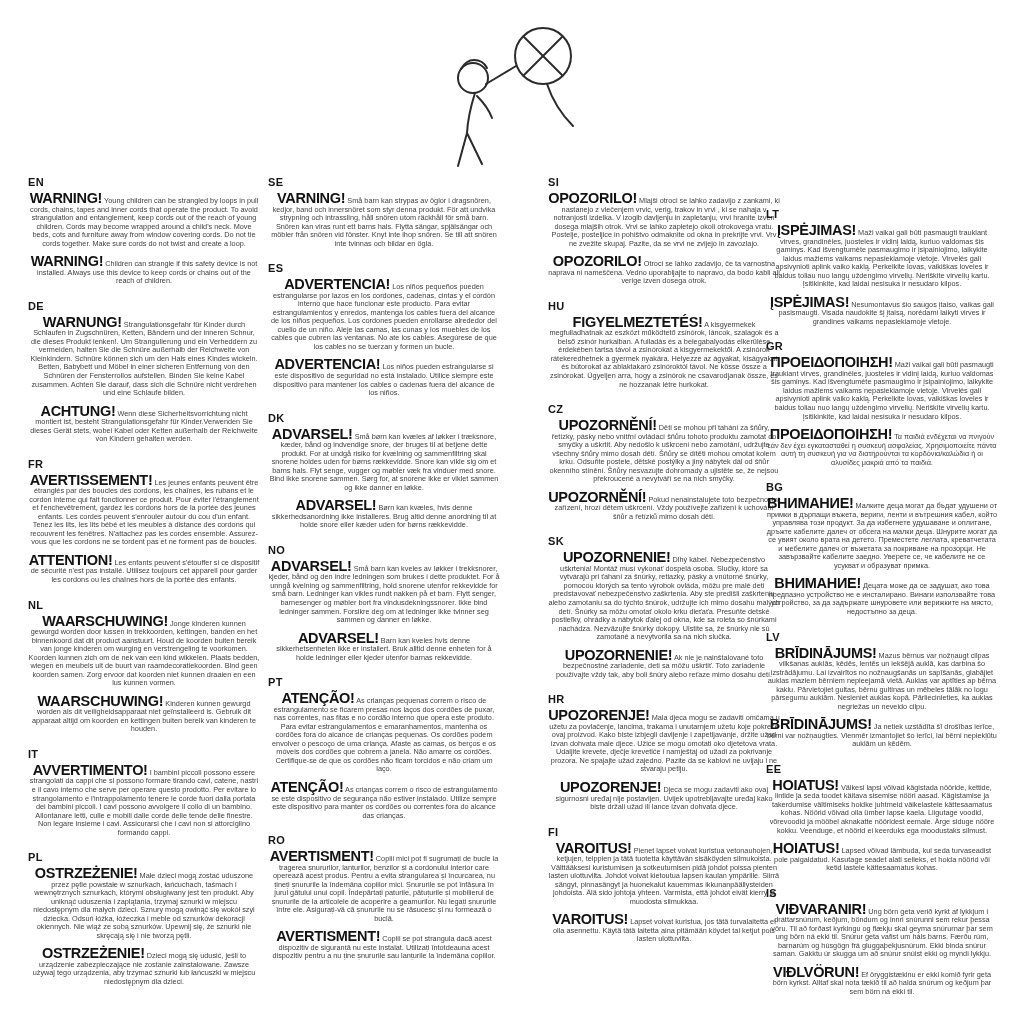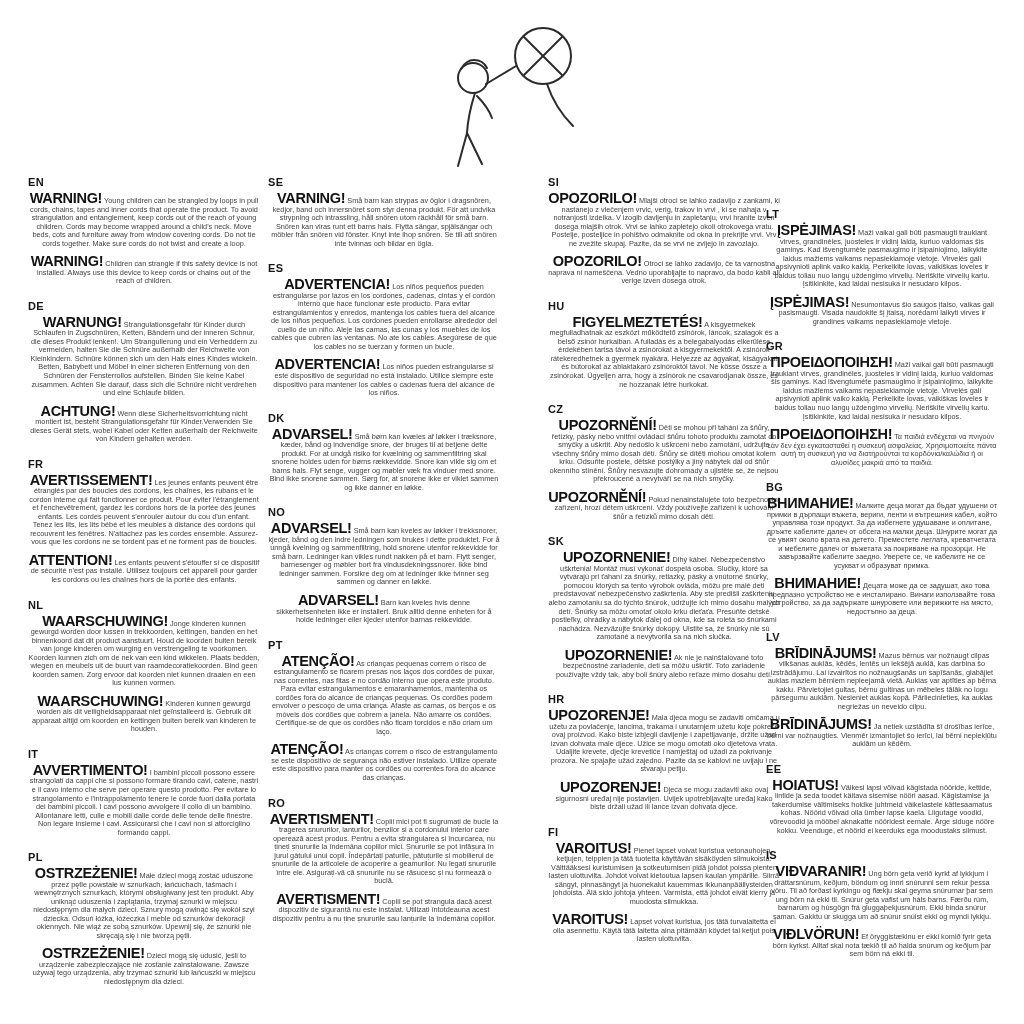--- a/index.html
+++ b/index.html
@@ -88,30 +88,31 @@
         <p class="warn"><span class="headline">VARNING!</span> <span class="body">Små barn kan strypas av öglor i dragsnören, kedjor, band och innersnöret som styr denna produkt. För att undvika strypning och intrassling, håll snören utom räckhåll för små barn. Snören kan viras runt ett barns hals. Flytta sängar, spjälsängar och möbler från snören vid fönster. Knyt inte ihop snören. Se till att snören inte tvinnas och bildar en ögla.</span></p>
       </section>
       <section class="lang-section">
         <h2 class="lang-code">ES</h2>
         <p class="warn"><span class="headline">ADVERTENCIA!</span> <span class="body">Los niños pequeños pueden estrangularse por lazos en los cordones, cadenas, cintas y el cordón interno que hace funcionar este producto. Para evitar estrangulamientos y enredos, mantenga los cables fuera del alcance de los niños pequeños. Los cordones pueden enrollarse alrededor del cuello de un niño. Aleje las camas, las cunas y los muebles de los cables que cubren las ventanas. No ate los cables. Asegúrese de que los cables no se tuerzan y formen un bucle.</span></p>
         <p class="warn"><span class="headline">ADVERTENCIA!</span> <span class="body">Los niños pueden estrangularse si este dispositivo de seguridad no está instalado. Utilice siempre este dispositivo para mantener los cables o cadenas fuera del alcance de los niños.</span></p>
       </section>
       <section class="lang-section">
         <h2 class="lang-code">DK</h2>
         <p class="warn"><span class="headline">ADVARSEL!</span> <span class="body">Små børn kan kvæles af løkker i træksnore, kæder, bånd og indvendige snore, der bruges til at betjene dette produkt. For at undgå risiko for kvælning og sammenfiltring skal snorene holdes uden for børns rækkevidde. Snore kan vikle sig om et barns hals. Flyt senge, vugger og møbler væk fra vinduer med snore. Bind ikke snorene sammen. Sørg for, at snorene ikke er viklet sammen og ikke danner en løkke.</span></p>
+        <p class="warn"><span class="headline">ADVARSEL!</span> <span class="body">Børn kan kvæles, hvis denne sikkerhedsanordning ikke installeres. Brug altid denne anordning til at holde snore eller kæder uden for børns rækkevidde.</span></p>
       </section>
       <section class="lang-section">
         <h2 class="lang-code">NO</h2>
         <p class="warn"><span class="headline">ADVARSEL!</span> <span class="body">Små barn kan kveles av løkker i trekksnorer, kjeder, bånd og den indre ledningen som brukes i dette produktet. For å unngå kvelning og sammenfiltring, hold snorene utenfor rekkevidde for små barn. Ledninger kan vikles rundt nakken på et barn. Flytt senger, barnesenger og møbler bort fra vindusdekningssnorer. Ikke bind ledninger sammen. Forsikre deg om at ledninger ikke tvinner seg sammen og danner en løkke.</span></p>
         <p class="warn"><span class="headline">ADVARSEL!</span> <span class="body">Barn kan kveles hvis denne sikkerhetsenheten ikke er installert. Bruk alltid denne enheten for å holde ledninger eller kjeder utenfor barnas rekkevidde.</span></p>
       </section>
       <section class="lang-section">
         <h2 class="lang-code">PT</h2>
         <p class="warn"><span class="headline">ATENÇÃO!</span> <span class="body">As crianças pequenas correm o risco de estrangulamento se ficarem presas nos laços dos cordões de puxar, nas correntes, nas fitas e no cordão interno que opera este produto. Para evitar estrangulamentos e emaranhamentos, mantenha os cordões fora do alcance de crianças pequenas. Os cordões podem envolver o pescoço de uma criança. Afaste as camas, os berços e os móveis dos cordões que cobrem a janela. Não amarre os cordões. Certifique-se de que os cordões não ficam torcidos e não criam um laço.</span></p>
-        <p class="warn"><span class="headline">ATENÇÃO!</span> <span class="body">As crianças correm o risco de estrangulamento se este dispositivo de segurança não estiver instalado. Utilize operate este dispositivo para manter os cordões ou correntes fora do alcance das crianças.</span></p>
+        <p class="warn"><span class="headline">ATENÇÃO!</span> <span class="body">As crianças correm o risco de estrangulamento se este dispositivo de segurança não estiver instalado. Utilize sempre este dispositivo para manter os cordões ou correntes fora do alcance das crianças.</span></p>
       </section>
       <section class="lang-section">
         <h2 class="lang-code">RO</h2>
         <p class="warn"><span class="headline">AVERTISMENT!</span> <span class="body">Copiii mici pot fi sugrumați de bucle la tragerea șnururilor, lanțurilor, benzilor și a cordonului interior care operează acest produs. Pentru a evita strangularea și încurcarea, nu țineți șnururile la îndemâna copiilor mici. Șnururile se pot înfășura în jurul gâtului unui copil. Îndepărtați paturile, pătuțurile și mobilierul de șnururile de la articolele de acoperire a geamurilor. Nu legați șnururile între ele. Asigurați-vă că șnururile nu se răsucesc și nu formează o buclă.</span></p>
         <p class="warn"><span class="headline">AVERTISMENT!</span> <span class="body">Copiii se pot strangula dacă acest dispozitiv de siguranță nu este instalat. Utilizați întotdeauna acest dispozitiv pentru a nu ține șnururile sau lanțurile la îndemâna copiilor.</span></p>
       </section>
     </div>
   <div class="col" data-col="2">
       <section class="lang-section">
         <h2 class="lang-code">SI</h2>
@@ -160,20 +161,21 @@
         <p class="warn"><span class="headline">ВНИМАНИЕ!</span> <span class="body">Децата може да се задушат, ако това предпазно устройство не е инсталирано. Винаги използвайте това устройство, за да задържате шнуровете или верижките на място, недостъпно за деца.</span></p>
       </section>
       <section class="lang-section">
         <h2 class="lang-code">LV</h2>
         <p class="warn"><span class="headline">BRĪDINĀJUMS!</span> <span class="body">Mazus bērnus var nožņaugt cilpas vilkšanas auklās, ķēdēs, lentēs un iekšējā auklā, kas darbina šo izstrādājumu. Lai izvairītos no nožņaugšanās un sapīšanās, glabājiet auklas maziem bērniem nepieejamā vietā. Auklas var aptīties ap bērna kaklu. Pārvietojiet gultas, bērnu gultiņas un mēbeles tālāk no logu pārsegumu auklām. Nesieniet auklas kopā. Pārliecinieties, ka auklas negriežas un neveido cilpu.</span></p>
         <p class="warn"><span class="headline">BRĪDINĀJUMS!</span> <span class="body">Ja netiek uzstādīta šī drošības ierīce, bērni var nožņaugties. Vienmēr izmantojiet šo ierīci, lai bērni nepiekļūtu auklām un ķēdēm.</span></p>
       </section>
       <section class="lang-section">
         <h2 class="lang-code">EE</h2>
         <p class="warn"><span class="headline">HOIATUS!</span> <span class="body">Väikesi lapsi võivad kägistada nööride, kettide, lintide ja seda toodet käitava sisemise nööri aasad. Kägistamise ja takerdumise vältimiseks hoidke juhtmeid väikelastele kättesaamatus kohas. Nöörid võivad olla ümber lapse kaela. Liigutage voodid, võrevoodid ja mööbel aknakatte nööridest eemale. Ärge siduge nööre kokku. Veenduge, et nöörid ei keerduks ega moodustaks silmust.</span></p>
+        <p class="warn"><span class="headline">HOIATUS!</span> <span class="body">Lapsed võivad lämbuda, kui seda turvaseadist pole paigaldatud. Kasutage seadet alati selleks, et hoida nöörid või ketid lastele kättesaamatus kohas.</span></p>
       </section>
       <section class="lang-section">
         <h2 class="lang-code">IS</h2>
         <p class="warn"><span class="headline">VIÐVARANIR!</span> <span class="body">Ung börn geta verið kyrkt af lykkjum í dráttarsnúrum, keðjum, böndum og innri snúrunni sem rekur þessa vöru. Til að forðast kyrkingu og flækju skal geyma snúrurnar þar sem ung börn ná ekki til. Snúrur geta vafist um háls barns. Færðu rúm, barnarúm og húsgögn frá gluggaþekjusnúrum. Ekki binda snúrur saman. Gakktu úr skugga um að snúrur snúist ekki og myndi lykkju.</span></p>
         <p class="warn"><span class="headline">VIÐLVÖRUN!</span> <span class="body">Ef öryggistækinu er ekki komið fyrir geta börn kyrkst. Alltaf skal nota tækið til að halda snúrum og keðjum þar sem börn ná ekki til.</span></p>
       </section>
     </div>
 
 </div>
 

